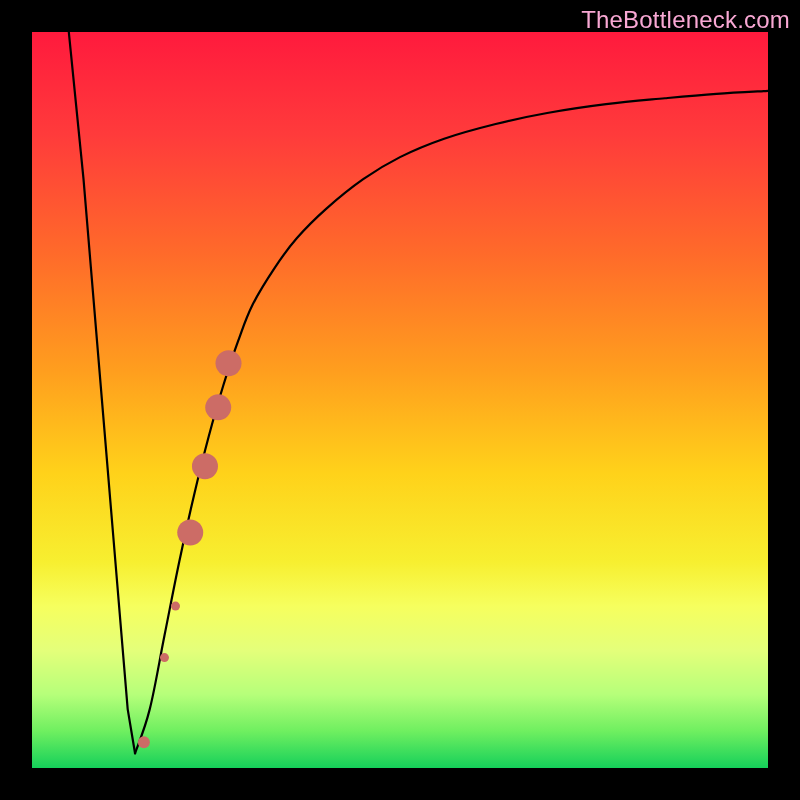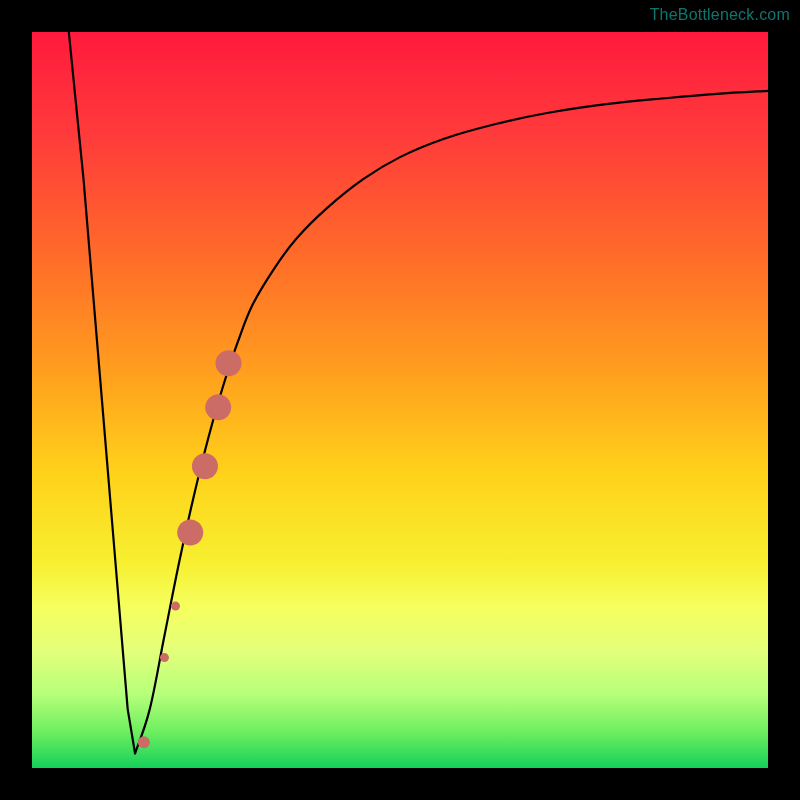--- a/index.html
+++ b/index.html
@@ -35,22 +35,22 @@
       #e4ff7a 84%,
       #b6ff7a 90%,
       #6fef60 95%,
       #15d05a 100%
     );
   }
   .watermark {
     position: absolute;
     top: 6px;
     right: 10px;
-    color: #0f766e;
-    font-size: 16px;
+    color: #f9a8d4;
+    font-size: 24px;
     font-weight: 500;
     letter-spacing: 0.2px;
     user-select: none;
   }
   svg.chart {
     position: absolute;
     left: 0;
     top: 0;
     width: 736px;
     height: 736px;

